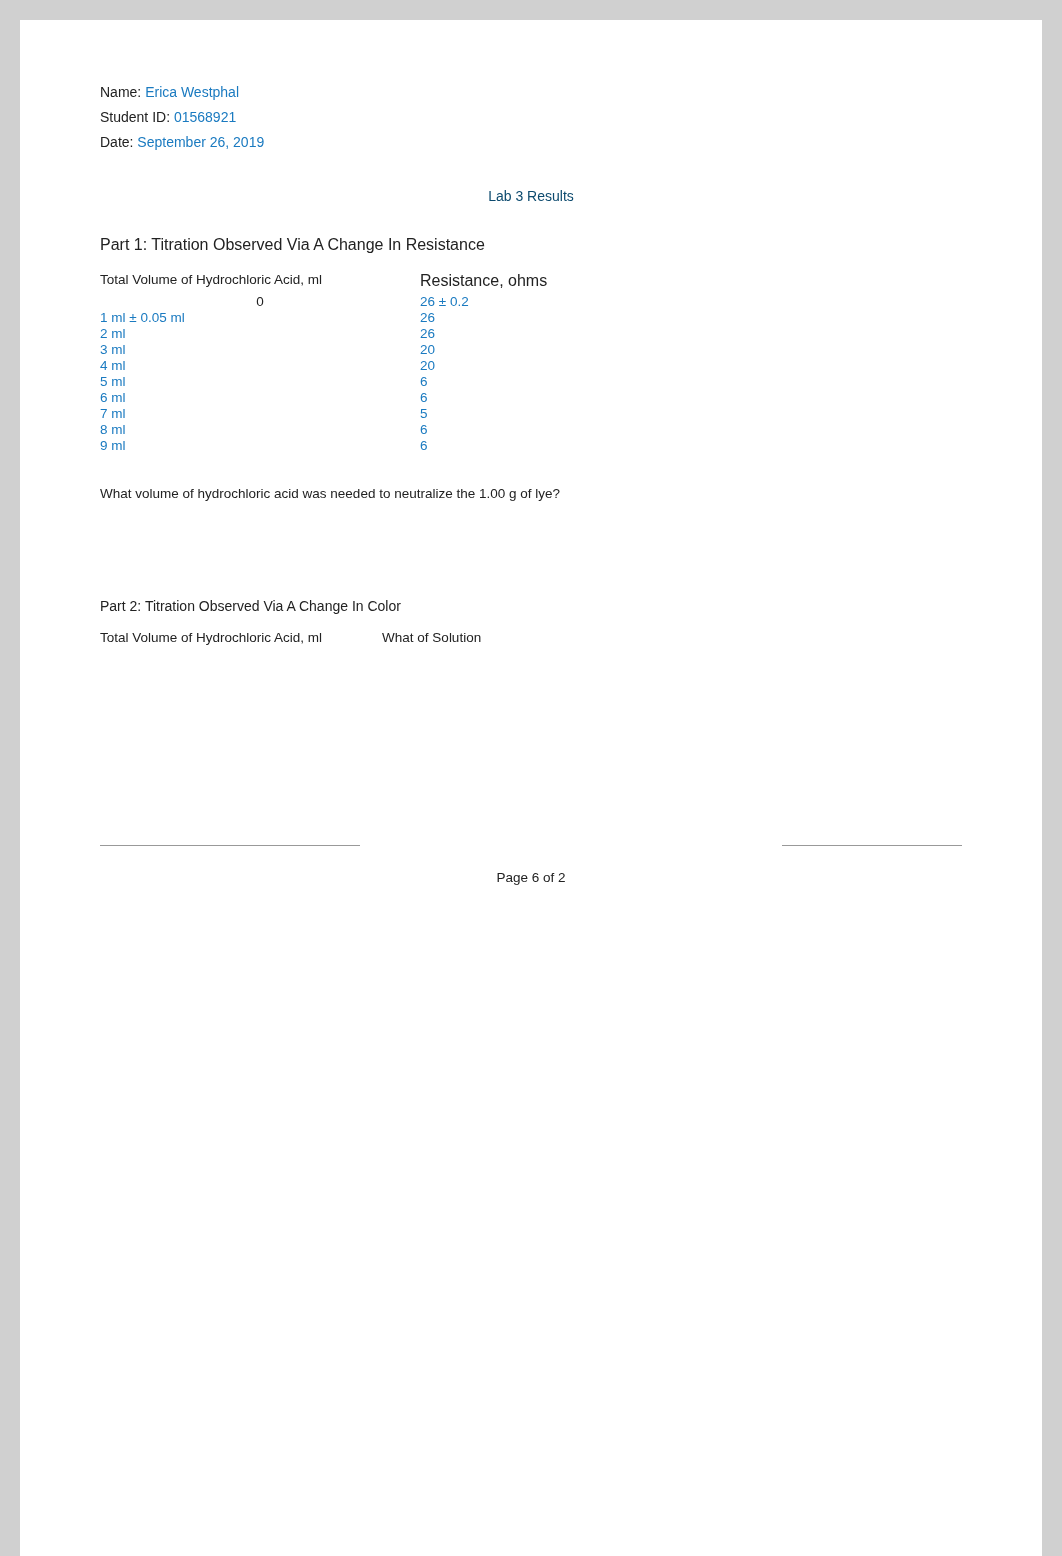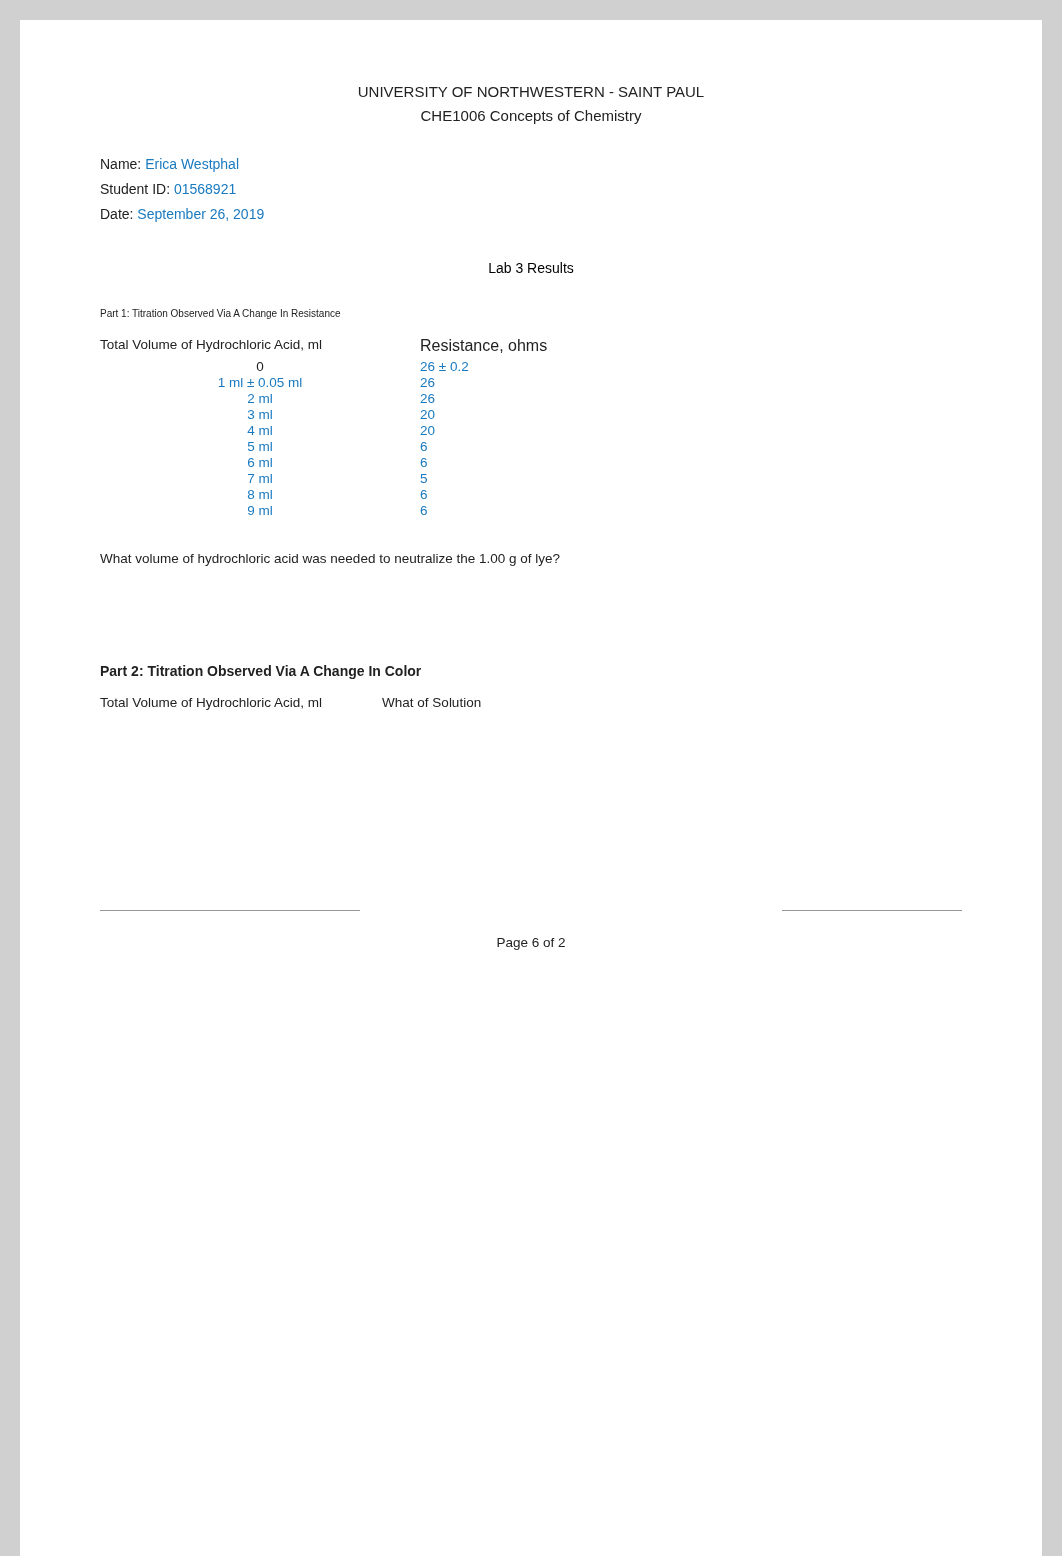--- a/index.html
+++ b/index.html
@@ -52,34 +52,34 @@
       color: #1a7ac0;
     }
 
     .lab-title {
       text-align: center;
       margin-bottom: 28px;
     }
 
     .lab-title-line {
       font-size: 14px;
-      color: #000000;
+      color: #0c4a6e;
       line-height: 1.7;
       margin-top: 29px;
     }
 
     .instructions {
       font-size: 13.5px;
       color: #222;
       line-height: 1.6;
       margin-bottom: 22px;
     }
 
     .part-heading {
-      font-size: 10px;
+      font-size: 16px;
       color: #222;
       font-weight: normal;
       margin-bottom: 18px;
     }
 
     .table-section {
       margin-bottom: 30px;
     }
 
     .table-header-row {
@@ -100,21 +100,20 @@
 
     .table-data-row {
       display: flex;
       margin-bottom: 1px;
     }
 
     .cell-volume {
       width: 320px;
       font-size: 13.5px;
       color: #1a7ac0;
-      text-align: center;
     }
 
     .cell-volume.zero {
       text-align: center;
       color: #222;
     }
 
     .cell-resistance {
       font-size: 13.5px;
       color: #1a7ac0;
@@ -128,21 +127,21 @@
       margin-top: 30px;
       margin-bottom: 93px;
       font-size: 13.5px;
       color: #222;
       line-height: 1.6;
     }
 
     .part2-heading {
       font-size: 14px;
       color: #222;
-      font-weight: bold;
+      font-weight: normal;
       margin-bottom: 16px;
     }
 
     .part2-table-header {
       display: flex;
       gap: 60px;
       font-size: 13.5px;
       color: #222;
       margin-bottom: 200px;
     }
@@ -152,24 +151,20 @@
       font-size: 13.5px;
       color: #222;
       margin-top: 10px;
     }
   </style>
 </head>
 <body>
 
 <div class="page">
 
-  <div class="header">
-    <div class="header-line">UNIVERSITY OF NORTHWESTERN - SAINT PAUL</div>
-    <div class="header-line">CHE1006 Concepts of Chemistry</div>
-  </div>
 
   <div class="student-info">
     <div>
       <span class="label">Name:</span>
       <span class="value">Erica Westphal</span>
     </div>
     <div>
       <span class="label">Student ID:</span>
       <span class="value">01568921</span>
     </div>

